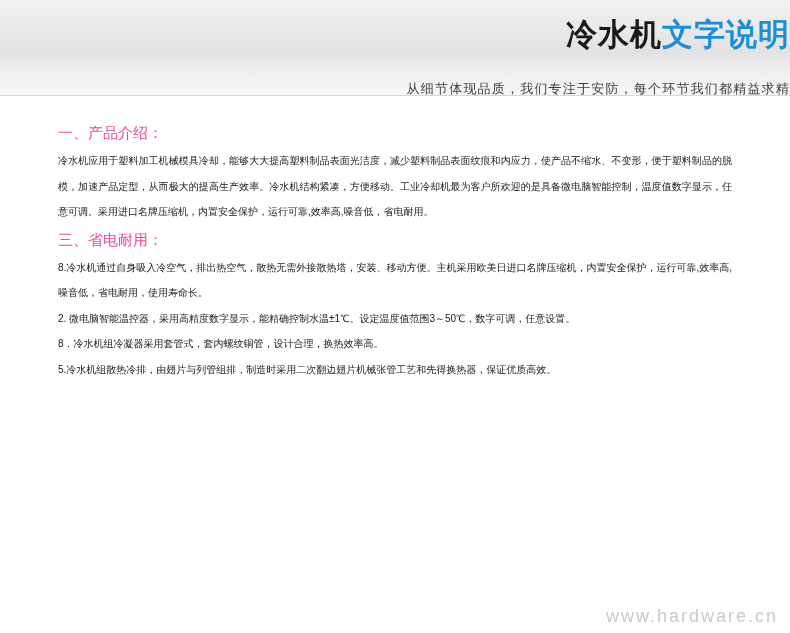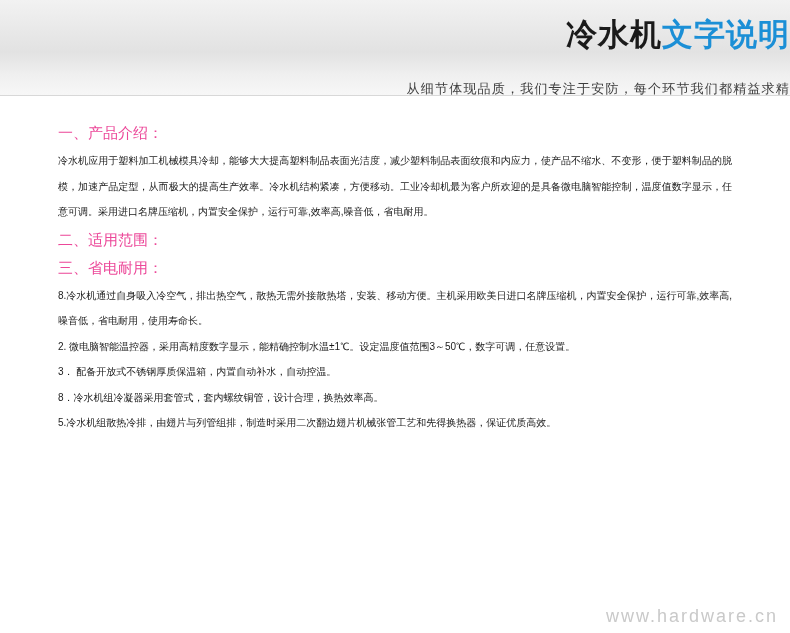--- a/index.html
+++ b/index.html
@@ -98,28 +98,26 @@
   </div>
 
   <div class="content">
 
     <div class="block">
       <div class="sec-title">一、产品介绍：</div>
       <p class="para">冷水机应用于塑料加工机械模具冷却，能够大大提高塑料制品表面光洁度，减少塑料制品表面纹痕和内应力，使产品不缩水、不变形，便于塑料制品的脱模，加速产品定型，从而极大的提高生产效率。冷水机结构紧凑，方便移动。工业冷却机最为客户所欢迎的是具备微电脑智能控制，温度值数字显示，任意可调。采用进口名牌压缩机，内置安全保护，运行可靠,效率高,噪音低，省电耐用。</p>
     </div>
 
     <div class="block">
-      <div class="sec-title spaced">二、适用范围：</div>
     </div>
 
     <div class="block">
       <div class="sec-title spaced">三、省电耐用：</div>
       <p class="para">8.冷水机通过自身吸入冷空气，排出热空气，散热无需外接散热塔，安装、移动方便。主机采用欧美日进口名牌压缩机，内置安全保护，运行可靠,效率高,噪音低，省电耐用，使用寿命长。</p>
       <p class="para">2. 微电脑智能温控器，采用高精度数字显示，能精确控制水温±1℃。设定温度值范围3～50℃，数字可调，任意设置。</p>
-      <p class="para">3． 配备开放式不锈钢厚质保温箱，内置自动补水，自动控温。</p>
       <p class="para">8．冷水机组冷凝器采用套管式，套内螺纹铜管，设计合理，换热效率高。</p>
       <p class="para">5.冷水机组散热冷排，由翅片与列管组排，制造时采用二次翻边翅片机械张管工艺和先得换热器，保证优质高效。</p>
 
     </div>
 
   </div>
 
   <div class="watermark">www.hardware.cn</div>
 
 </div>

